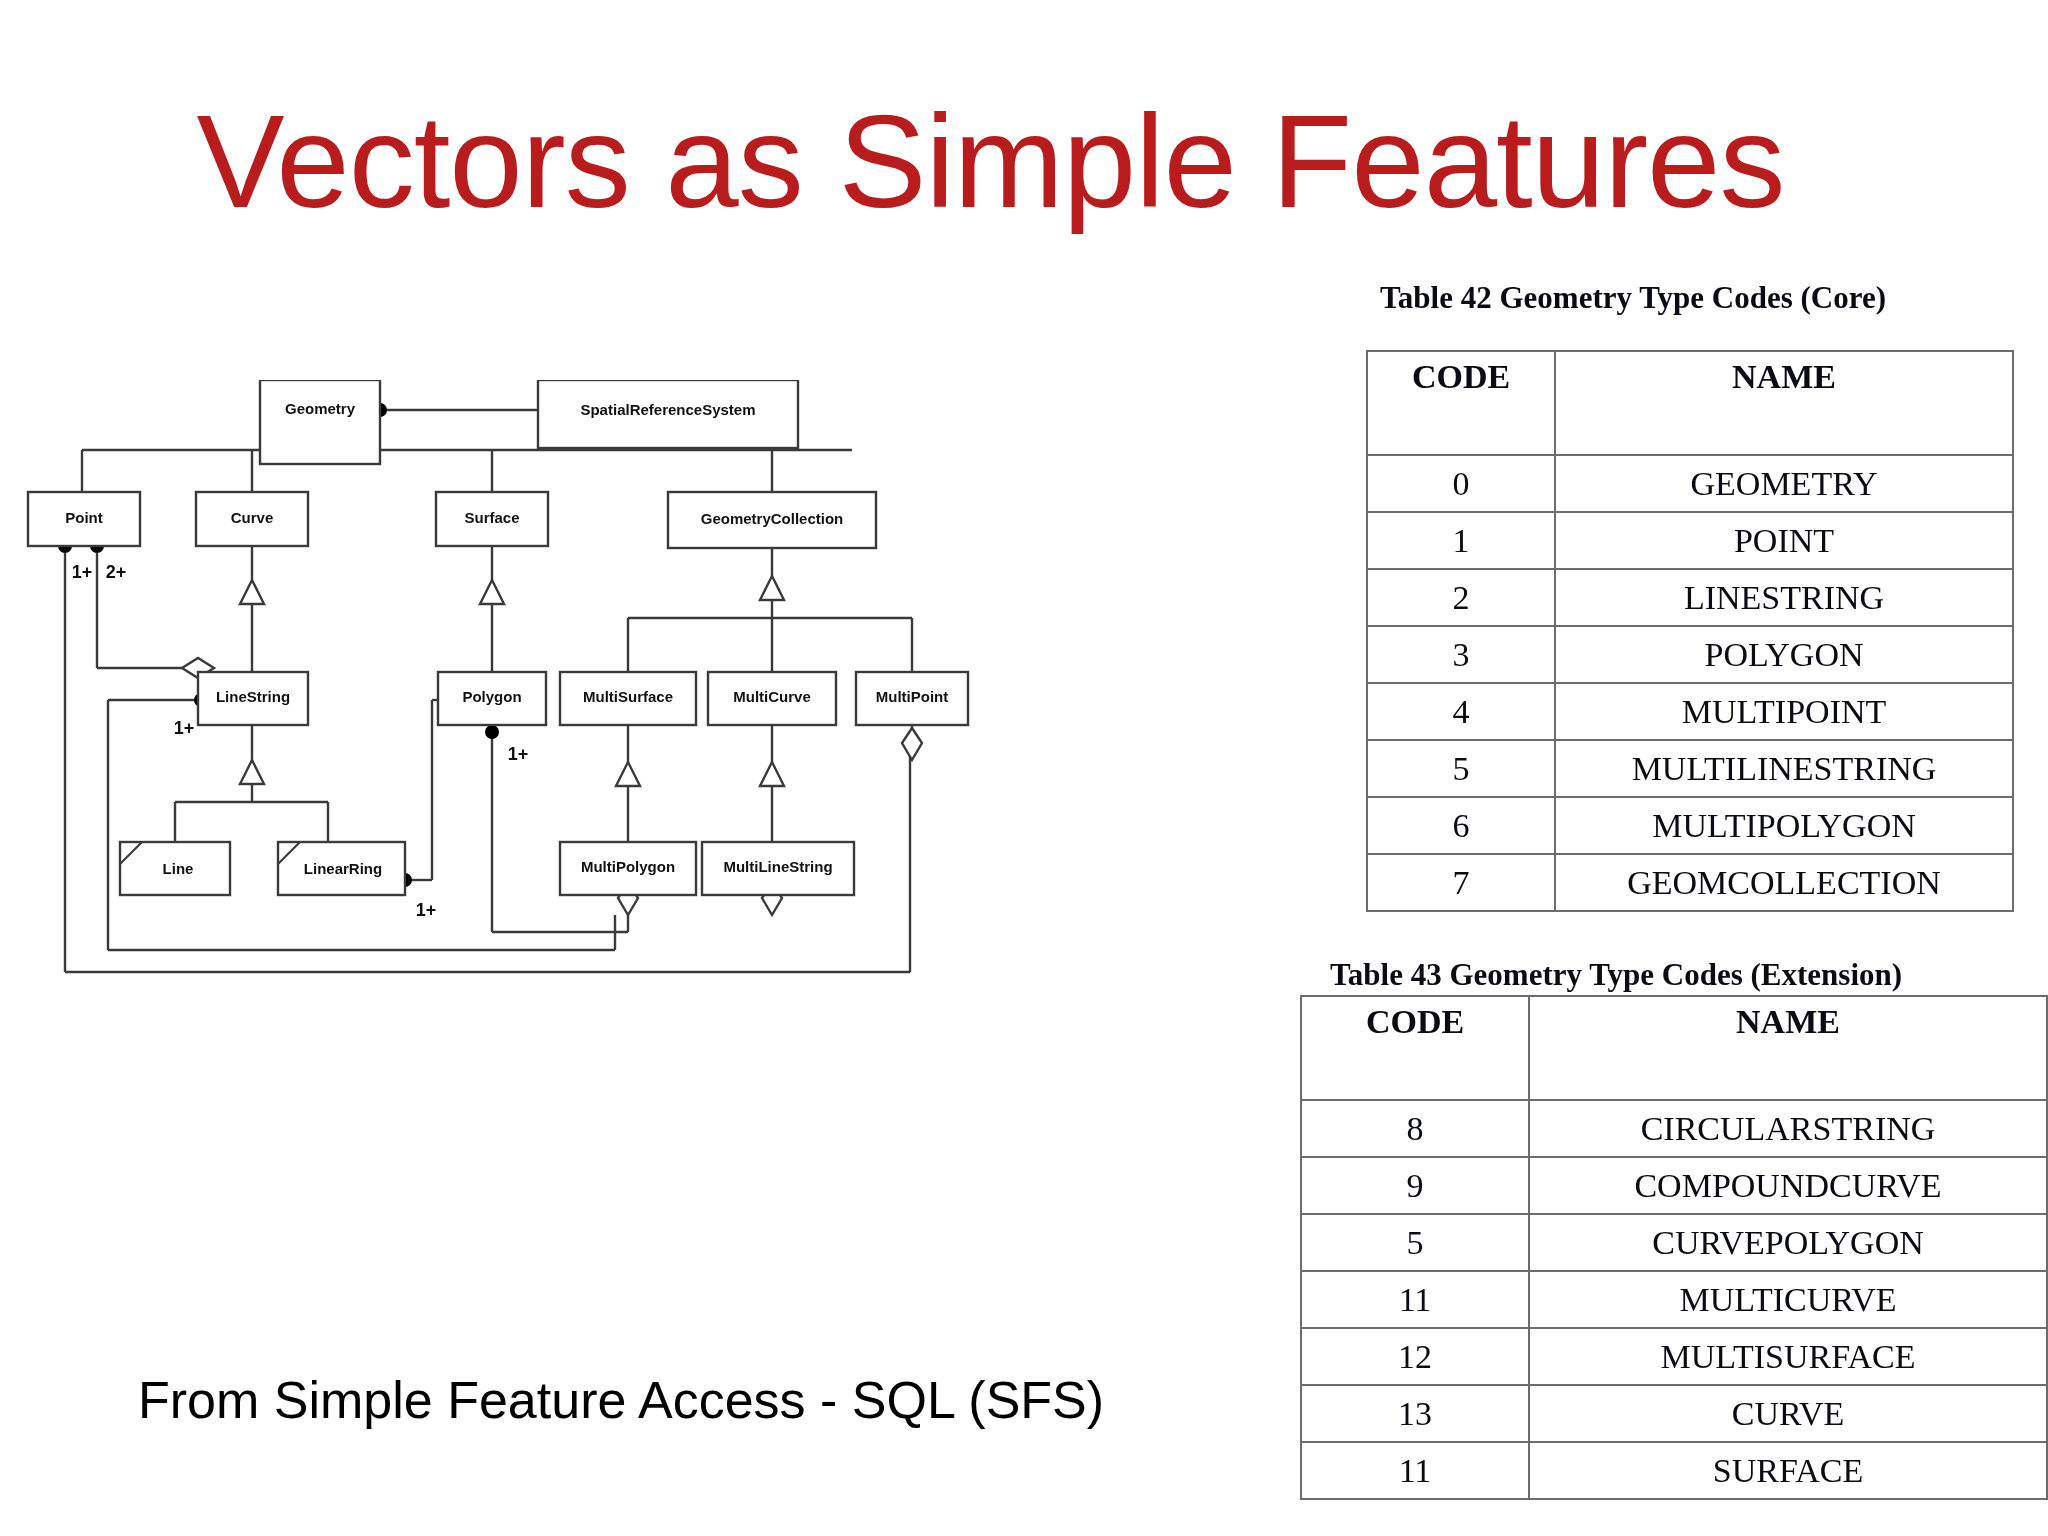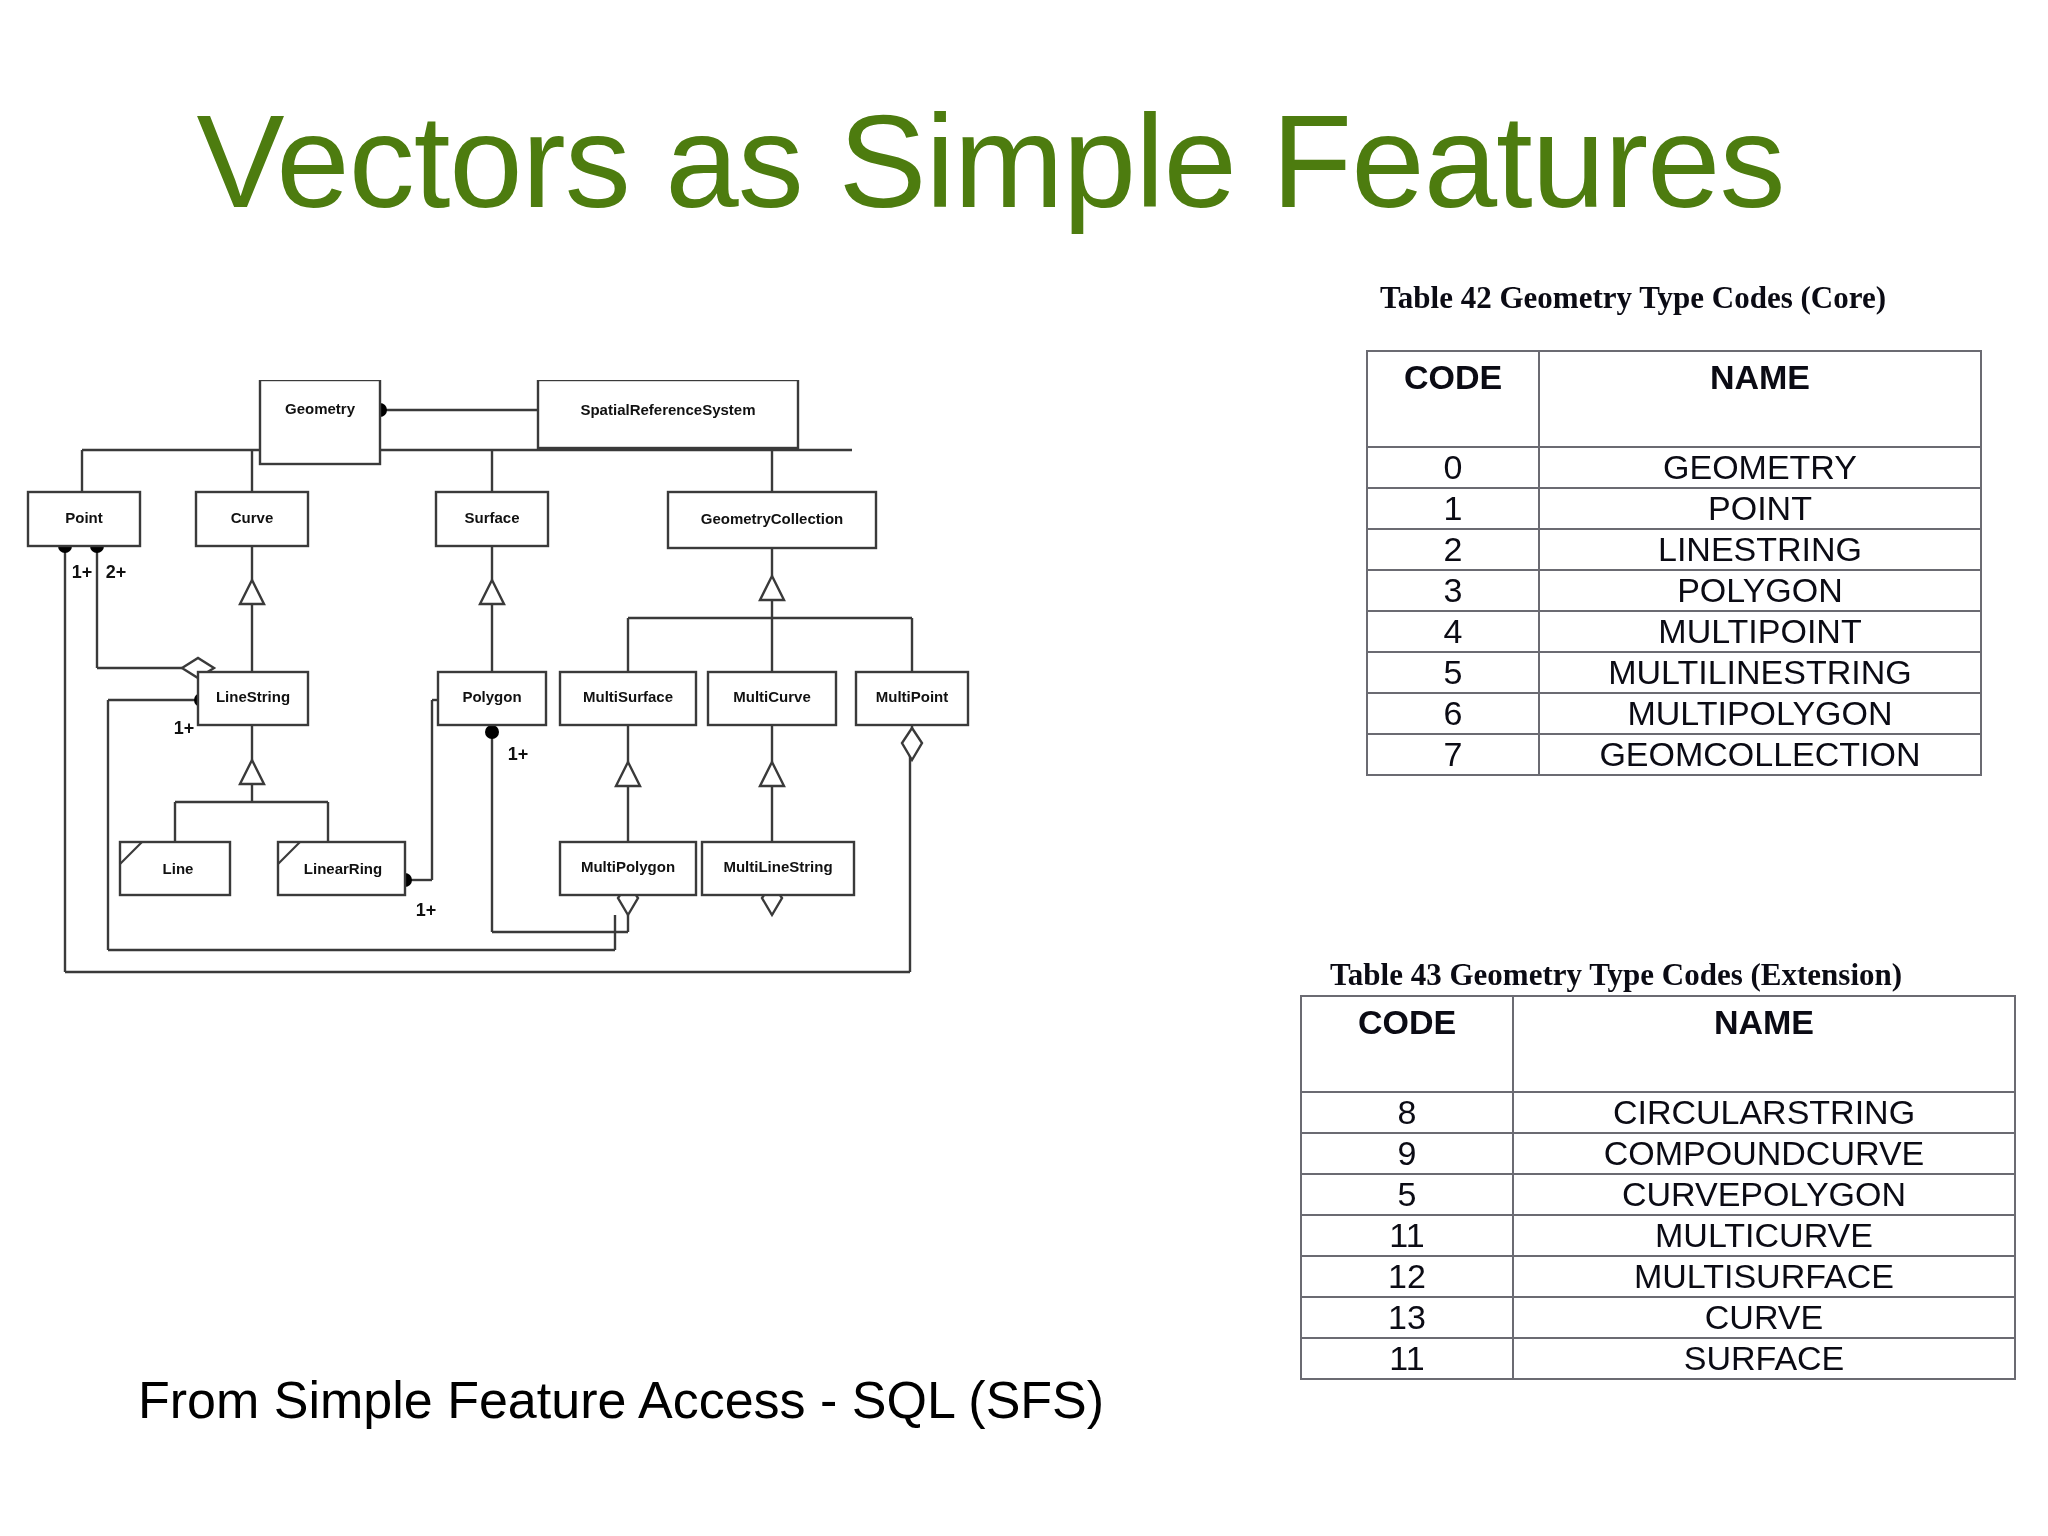--- a/index.html
+++ b/index.html
@@ -21,21 +21,21 @@
     position: absolute;
     top: 96px;
     left: 0;
     width: 1981px;
     text-align: center;
     font-family: "Liberation Sans", sans-serif;
     font-weight: 400;
     font-size: 132px;
     line-height: 1.0;
     letter-spacing: -1px;
-    color: #4d7c0f;
+    color: #b91c1c;
     white-space: nowrap;
   }
 
   
   #slide-caption {
     position: absolute;
     left: 138px;
     top: 1370px;
     font-size: 52px;
     font-weight: 400;
@@ -107,24 +107,24 @@
     white-space: nowrap;
   }
   table.code-table {
     border-collapse: collapse;
     background: #ffffff;
     table-layout: fixed;
   }
   table.code-table td,
   table.code-table th {
     border: 2px solid #6b6b72;
-    font-family: Liberation Sans, sans-serif;
+    font-family: Liberation Serif, serif;
     text-align: center;
     color: #0b0b14;
-    padding: 0;
+    padding: 8px;
   }
   table.code-table th {
     font-weight: bold;
     font-size: 34px;
     vertical-align: top;
     padding-top: 6px;
   }
   table.code-table td {
     font-weight: normal;
     font-size: 34px;

